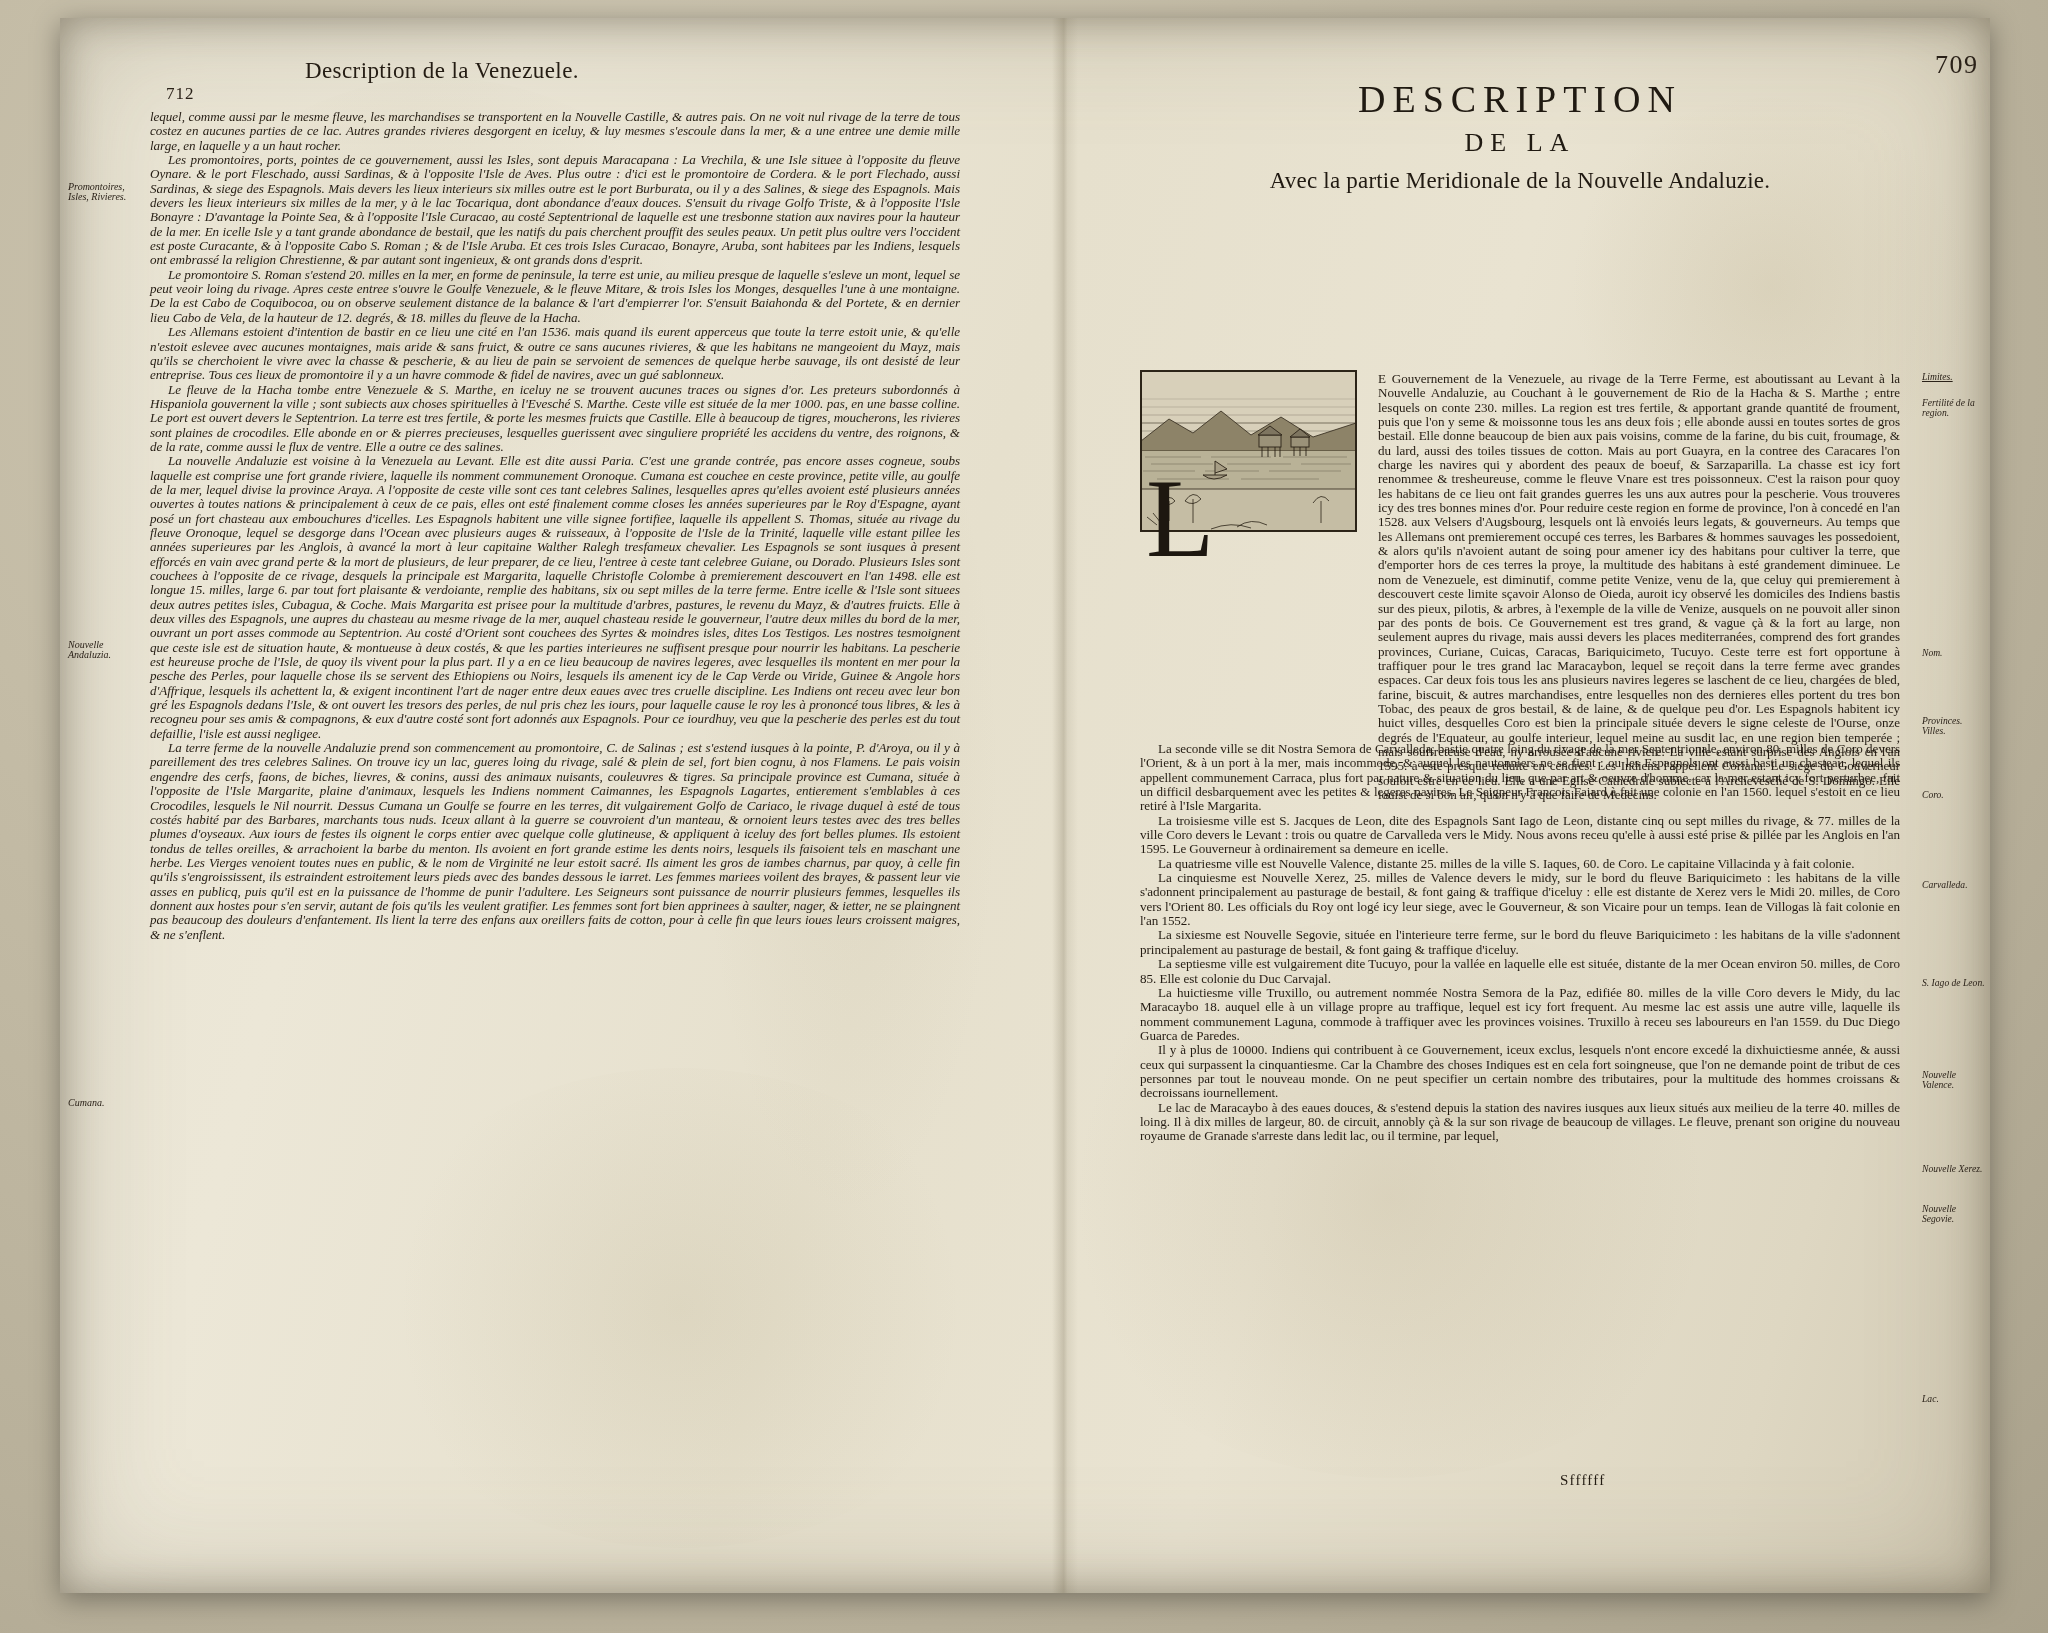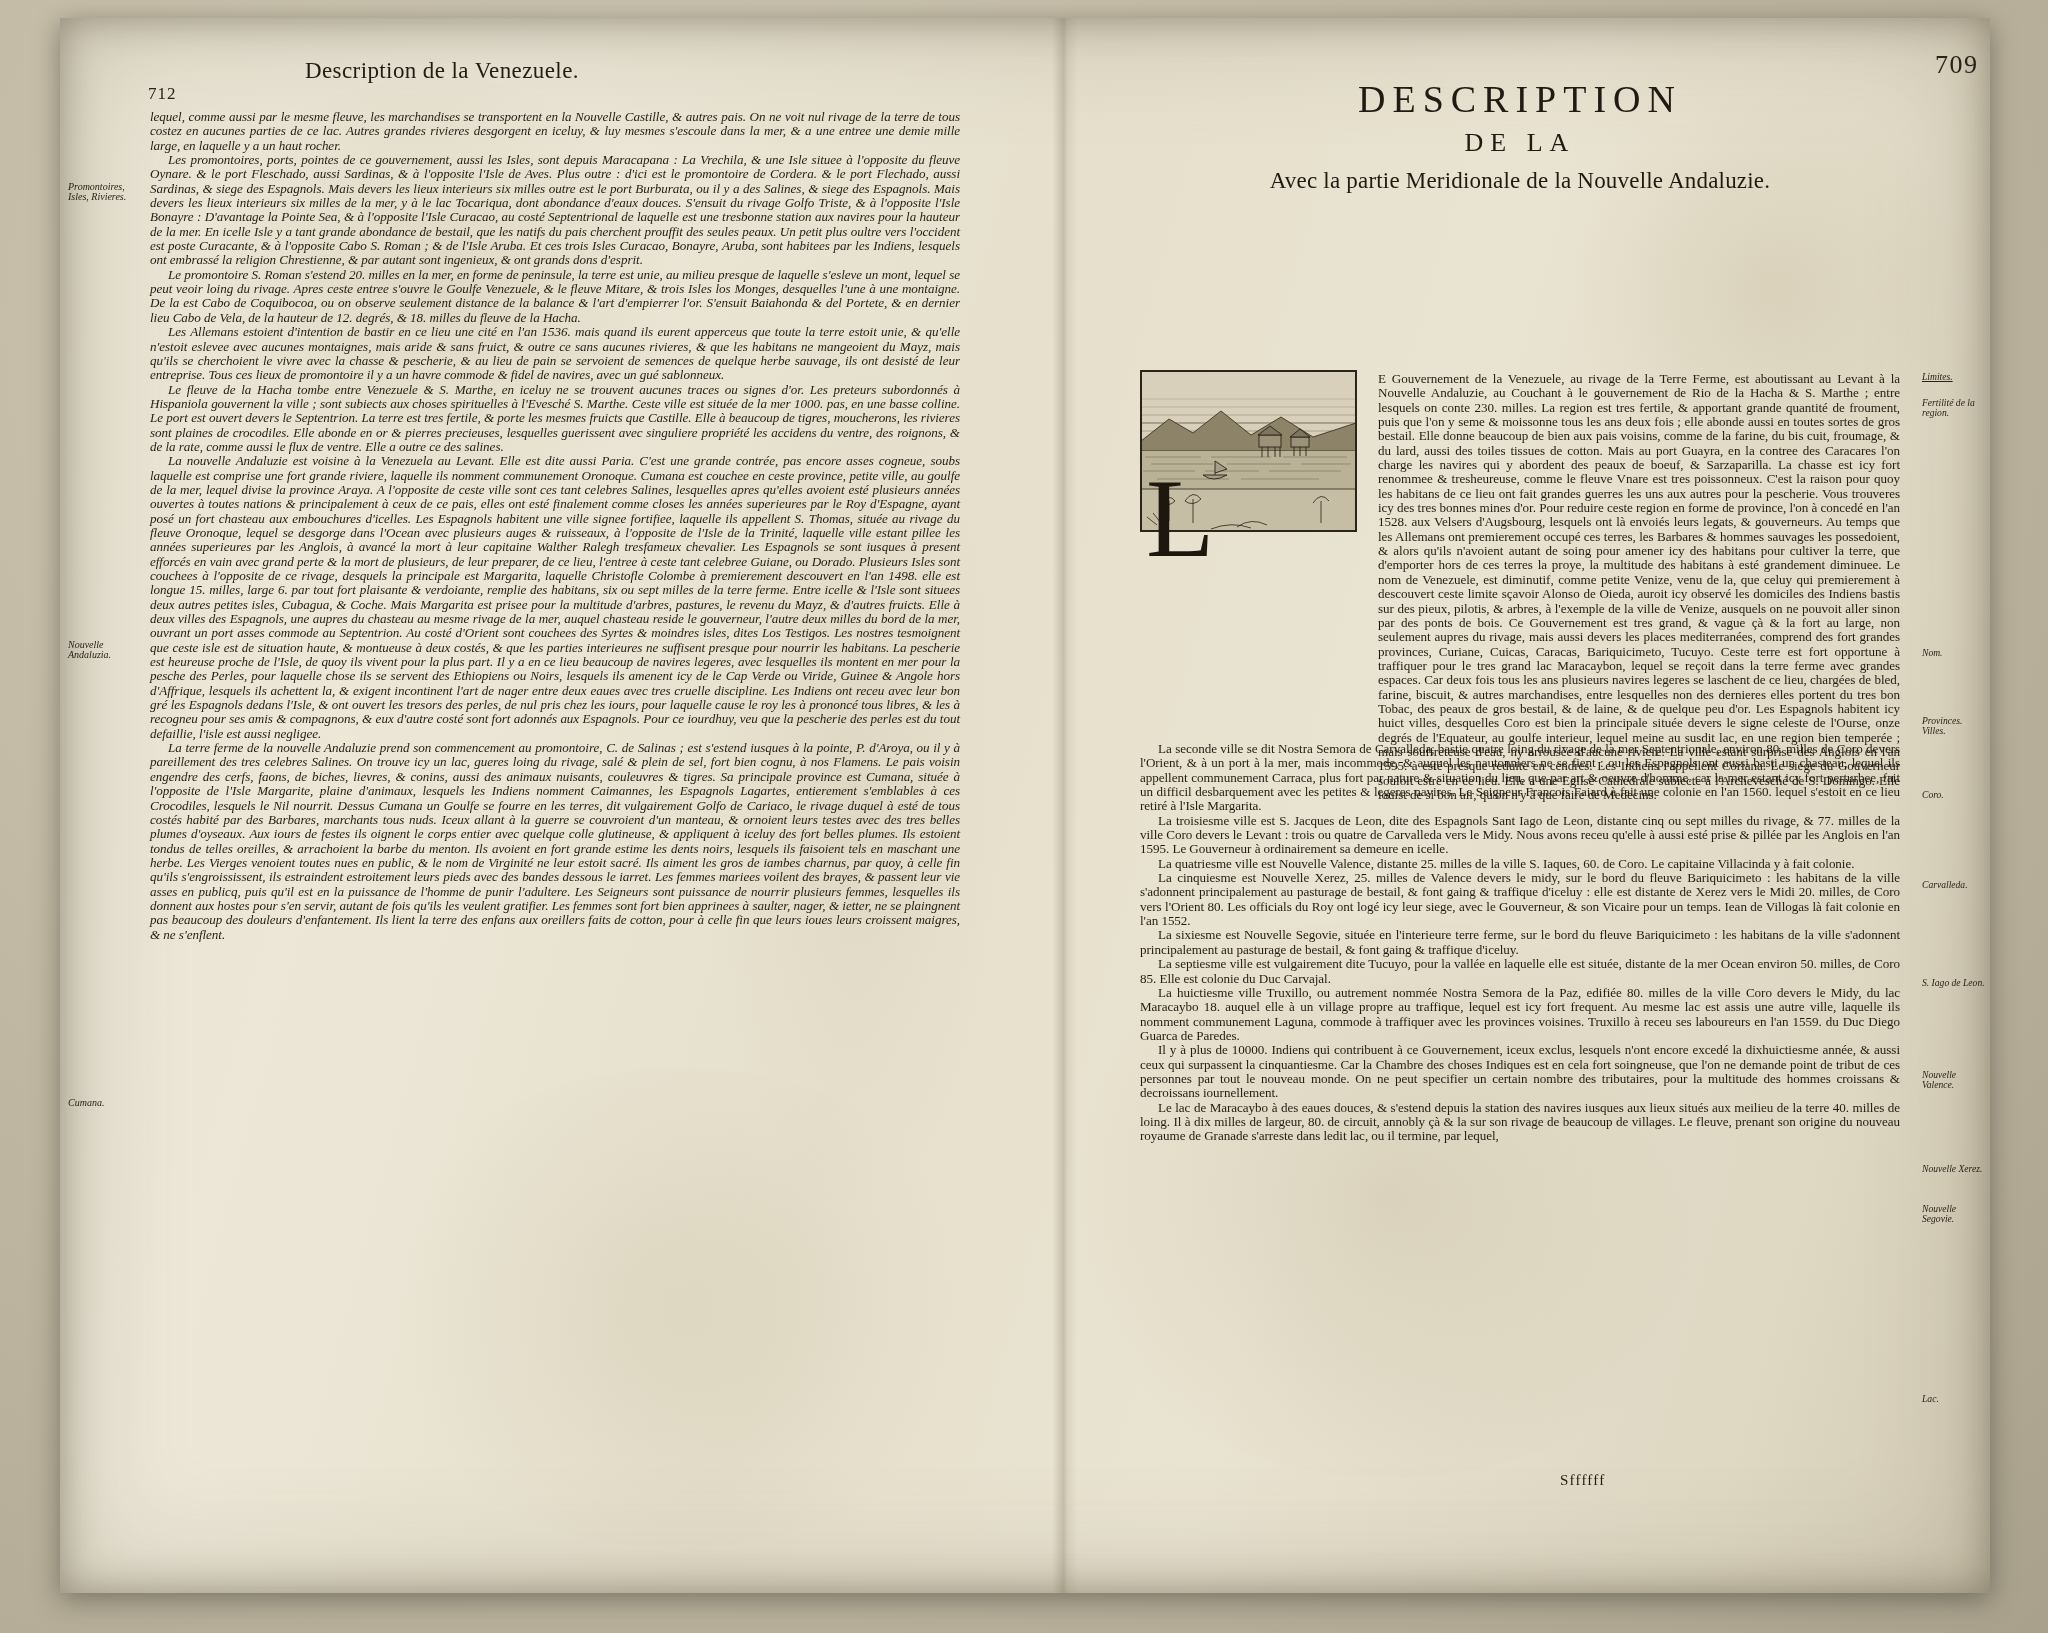--- a/index.html
+++ b/index.html
@@ -81,21 +81,21 @@
   .body-text p.noind { text-indent: 0; }
 
   
   #left-col  { left: 150px;  top: 110px; width: 810px; font-style: italic; }
   .folio {
     position: absolute;
     font-size: 17px;
     color: #2a2118;
     letter-spacing: 1px;
   }
-  #folio-left  { left: 148px; top: 84px; }
+  #folio-left  { left: 166px; top: 84px; }
   #folio-right { left: 1935px; top: 50px; font-size: 26px; letter-spacing: 1.5px; }
 
   .running-head {
     position: absolute;
     left: 305px;
     top: 58px;
     font-size: 23px;
     font-family: "Liberation Serif", serif;
     color: #241c13;
     letter-spacing: 0.4px;

